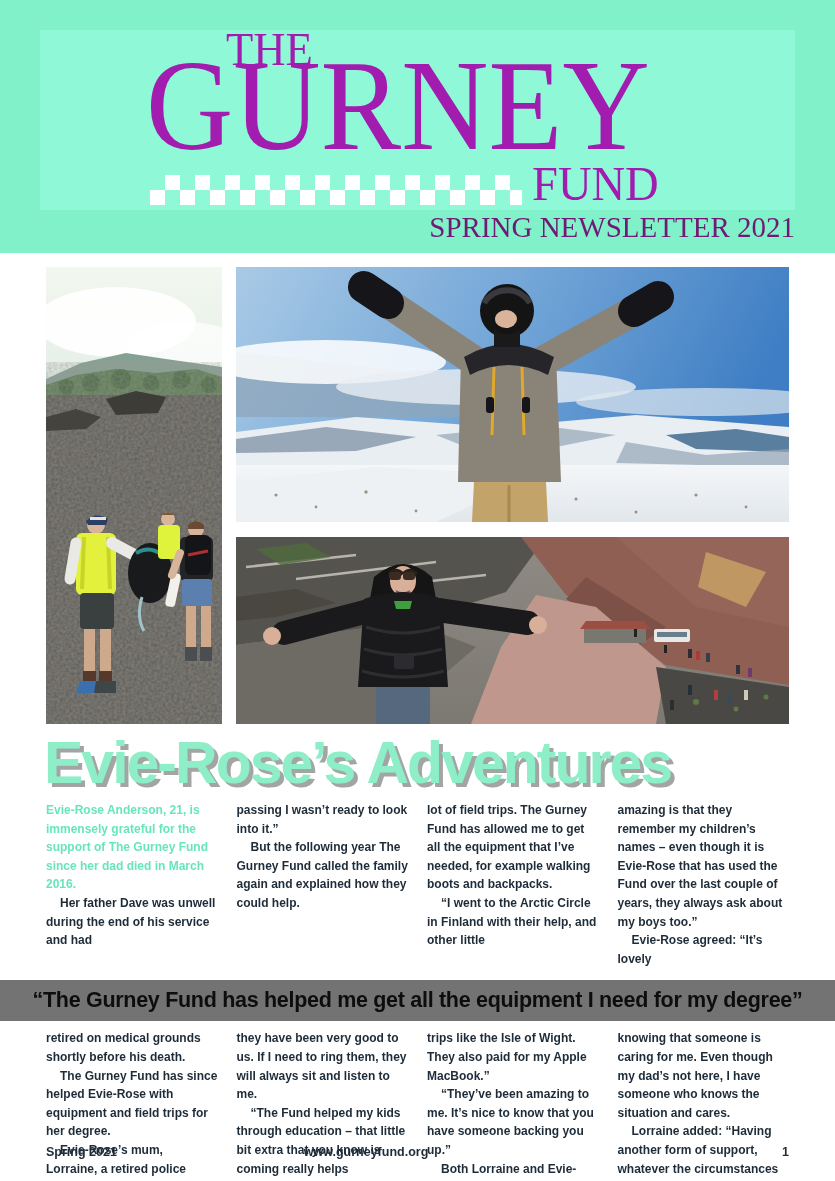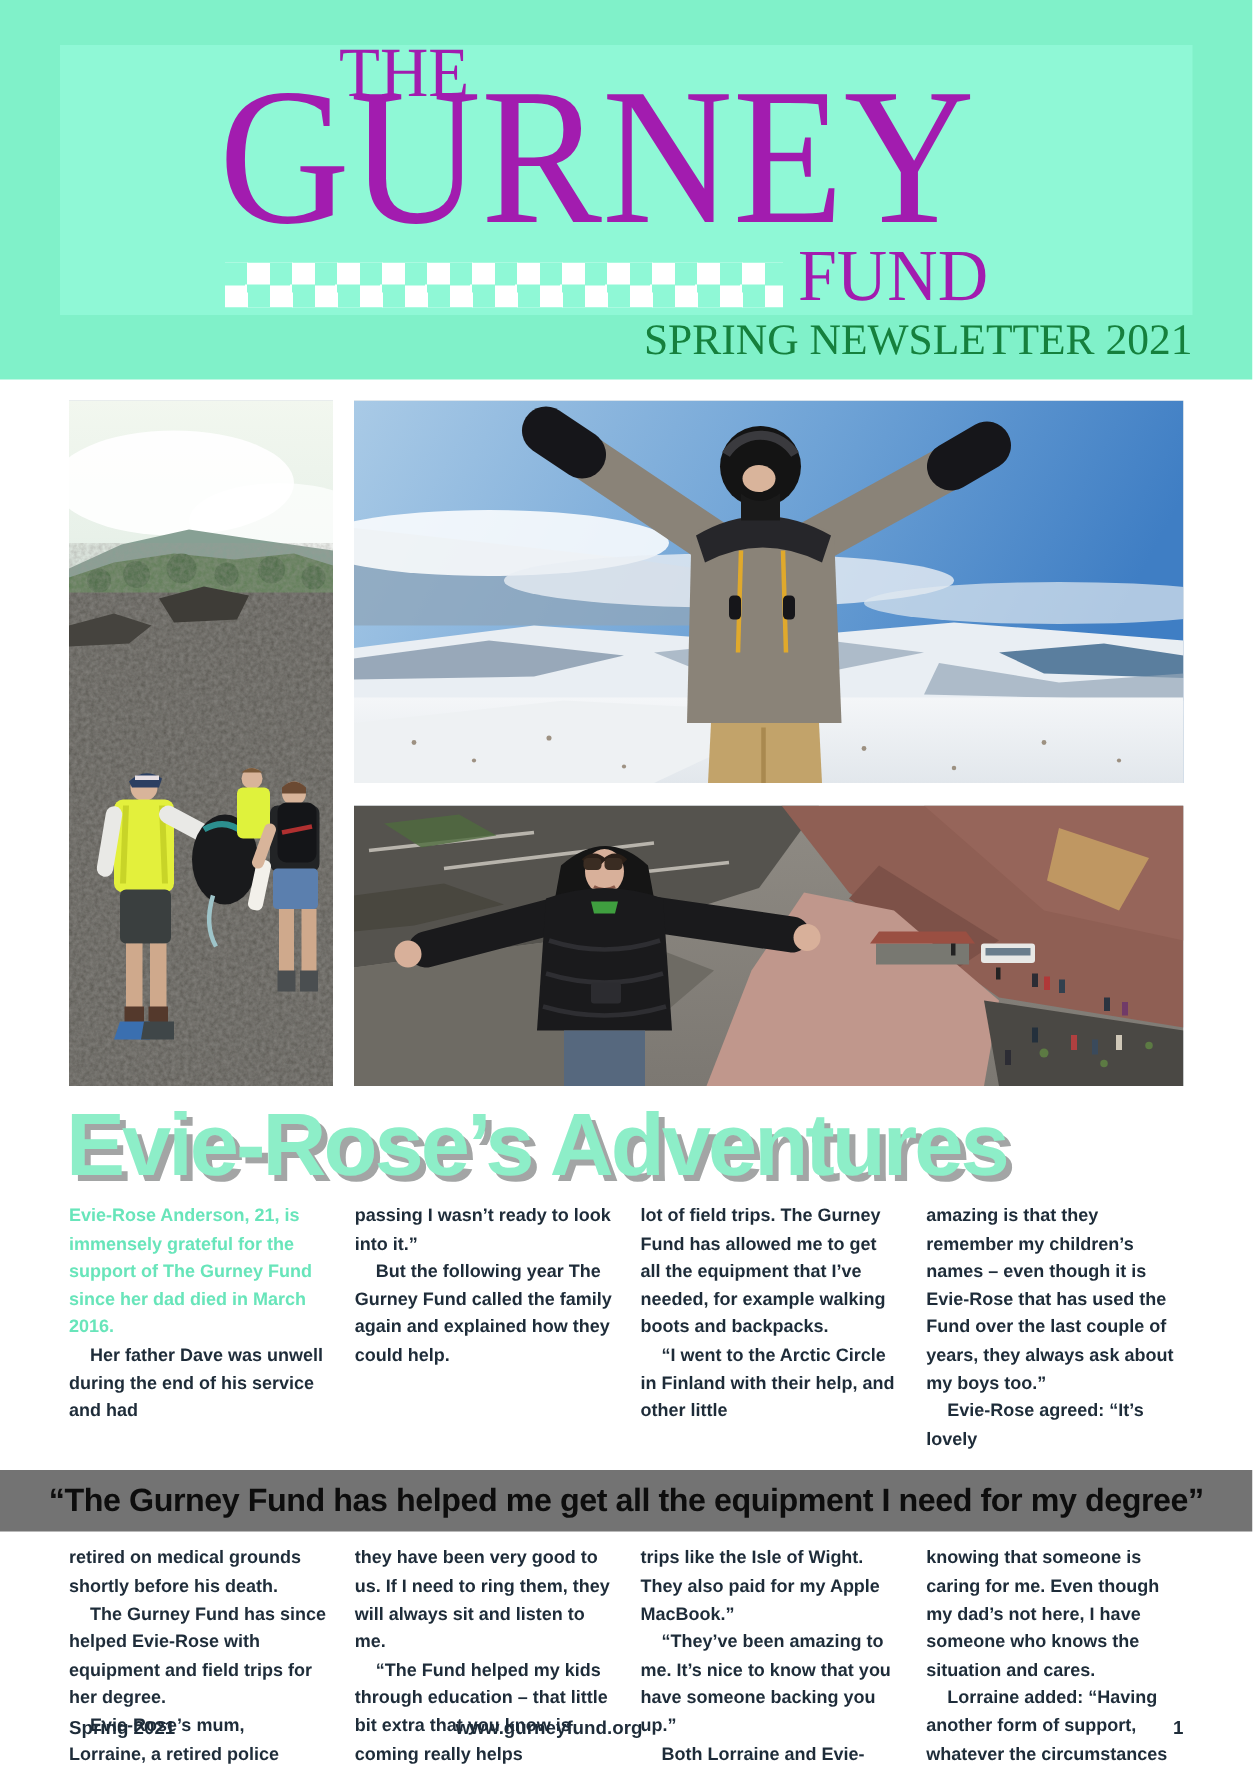--- a/index.html
+++ b/index.html
@@ -15,21 +15,21 @@
   .logo-the{position:absolute;left:76px;top:-8px;font-size:47px;line-height:1.1;
             transform:scaleX(.95);transform-origin:left top;}
   .logo-gurney{position:absolute;left:-4px;top:8px;font-size:130px;line-height:1;white-space:nowrap;
                transform:scaleX(.93);transform-origin:left top;}
   .logo-bottom{position:absolute;left:0;top:143px;width:530px;height:32px;}
   .checker{position:absolute;left:0;top:0;width:372px;height:30px;
            background-image:repeating-conic-gradient(#ffffff 0% 25%, rgba(0,0,0,0) 0% 50%);
            background-size:30px 30px;}
   .logo-fund{position:absolute;left:382px;top:-16px;font-size:49px;line-height:1;
              transform:scaleX(.95);transform-origin:left top;}
-  .newsletter-line{position:absolute;right:40px;top:211px;color:#15803d;
+  .newsletter-line{position:absolute;right:40px;top:211px;color:#701a75;
                    font-family:"Liberation Serif",serif;font-size:29px;white-space:nowrap;}
   
   .photos{position:relative;margin:14px 46px 0;height:457px;}
   .photo{position:absolute;overflow:hidden;background:#cfd8dc;}
   .photo svg{display:block;}
   .photo-left{left:0;top:0;width:176px;height:457px;}
   .photo-tr{left:190px;top:0;width:553px;height:255px;}
   .photo-br{left:190px;top:270px;width:553px;height:187px;}
   
   .headline{margin:10px 44px 2px;font-size:59px;font-weight:bold;letter-spacing:-2px;

